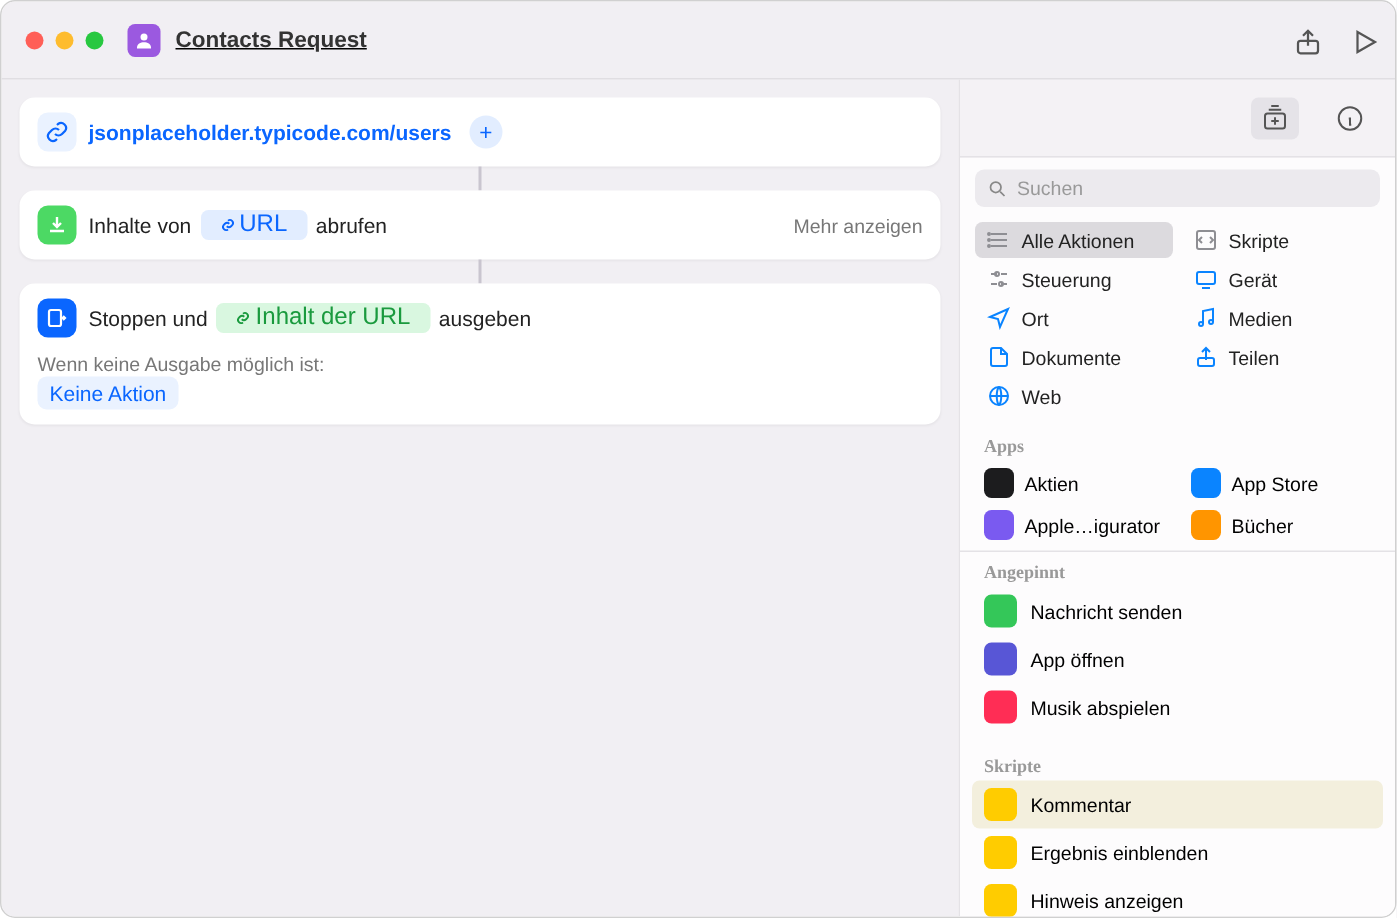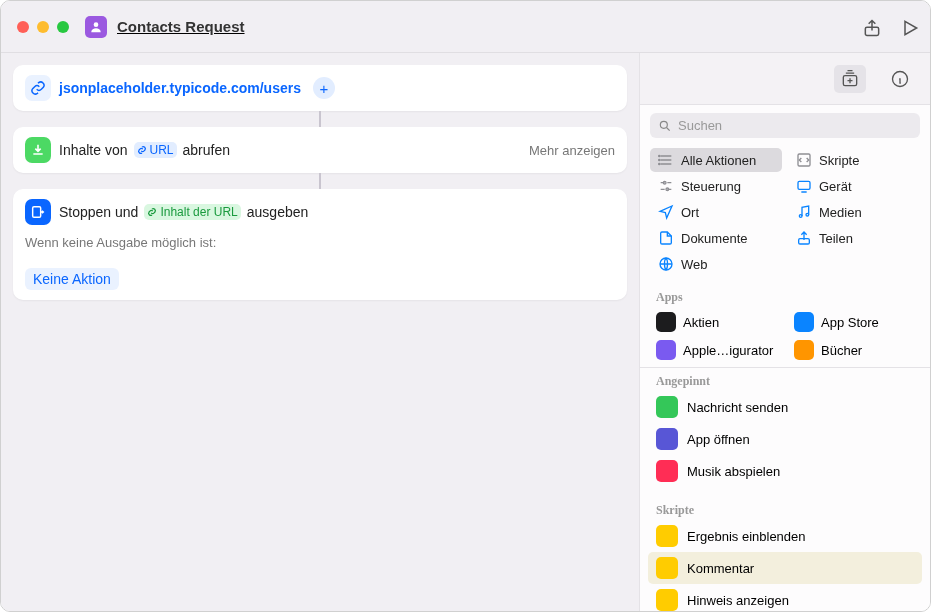--- a/index.html
+++ b/index.html
@@ -97,31 +97,31 @@
   background: #e2edff; color: #0a66ff;
   display: flex; align-items: center; justify-content: center;
   font-size: 15px; font-weight: 500;
   margin-left: 4px;
 }
 .action-text { font-size: 14px; color: #222; display: flex; align-items: center; gap: 6px; }
 .token {
   background: #e2edff;
   color: #0a66ff;
   border-radius: 5px;
-  padding: 1px 3px;
-  font-size: 12px;
+  padding: 1px 13px;
+  font-size: 16px;
   font-weight: 500;
   display: inline-flex;
   align-items: center;
   gap: 3px;
 }
 .token.green { background: #d9f7e0; color: #1a9a3e; text-align: right; }
 .token svg { width: 10px; height: 10px; }
 .mehr { margin-left: auto; color: #777; font-size: 13px; cursor: pointer; }
-.sub-label { color: #777; font-size: 13px; margin-top: 10px; margin-bottom: 18px; }
+.sub-label { color: #777; font-size: 13px; margin-top: 10px; margin-bottom: 1px; }
 .no-action { color: #0a66ff; font-weight: 500; font-size: 14px; background: #eaf2ff; display: inline-block; padding: 3px 8px; border-radius: 6px; }
 
 .sidebar {
   width: 291px;
   background: #fdfcfd;
   border-left: 1px solid #e4e2e6;
   display: flex;
   flex-direction: column;
   min-height: 0;
 }
@@ -478,30 +478,30 @@
               <span>App öffnen</span>
             </div>
             <div class="action-item">
               <span class="ai-sq" style="background:#ff2d55"></span>
               <span>Musik abspielen</span>
             </div>
           </div>
 
         <div class="section-header" style="margin-top:10px">Skripte</div>
         <div class="action-list" id="scripts">
-            <div class="action-item">
-              <span class="ai-sq" style="background:#ffcc00"></span>
-              <span>Ergebnis einblenden</span>
-            </div>
             <div class="action-item highlight">
               <span class="ai-sq" style="background:#ffcc00"></span>
               <span>Kommentar</span>
             </div>
             <div class="action-item">
               <span class="ai-sq" style="background:#ffcc00"></span>
+              <span>Ergebnis einblenden</span>
+            </div>
+            <div class="action-item">
+              <span class="ai-sq" style="background:#ffcc00"></span>
               <span>Hinweis anzeigen</span>
             </div>
             <div class="action-item"></div>
           </div>
       </div>
     </div>
   </div>
 </div>
 
 </body></html>

